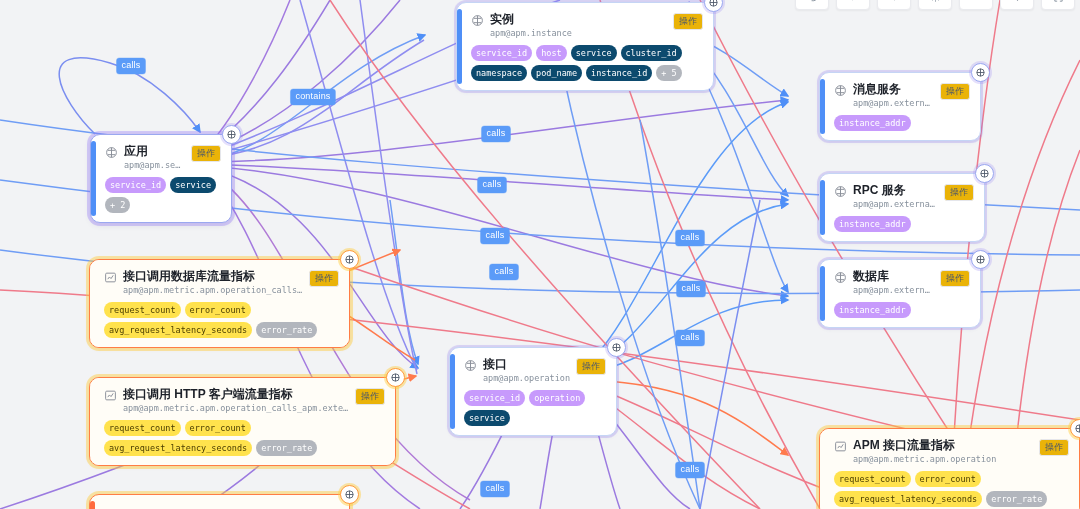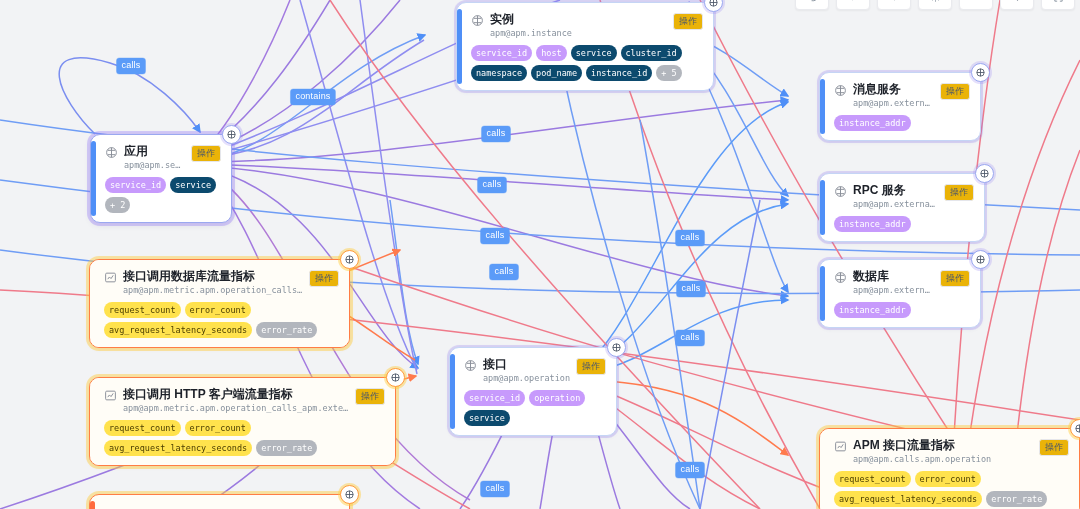--- a/index.html
+++ b/index.html
@@ -440,21 +440,21 @@
         <div class="shell">
           <div class="bar"></div>
           <div class="body">
             <div class="titlerow">
               <span class="tico"><svg viewBox="0 0 24 24" fill="none" stroke="currentColor" stroke-width="1.8">
                   <rect x="3" y="4" width="18" height="16" rx="2"></rect>
                   <path d="M7 15l3-4 3 3 4-6"></path>
                 </svg></span>
               <div class="tblock">
                 <div class="tname">APM 接口流量指标</div>
-                <div class="tsub">apm@apm.calls.apm.operation</div>
+                <div class="tsub">apm@apm.metric.apm.operation</div>
               </div>
               <button class="opbtn">操作</button>
             </div>
             <div class="tags">
               <span class="tag yellow">request_count</span>
               <span class="tag yellow">error_count</span>
               <span class="tag yellow">avg_request_latency_seconds</span>
               <span class="tag greym">error_rate</span>
             </div>
           </div>

